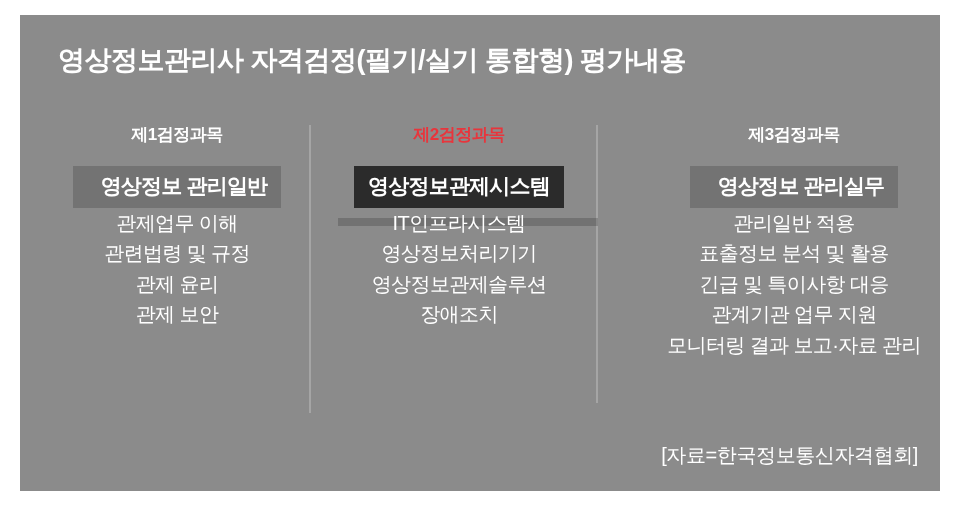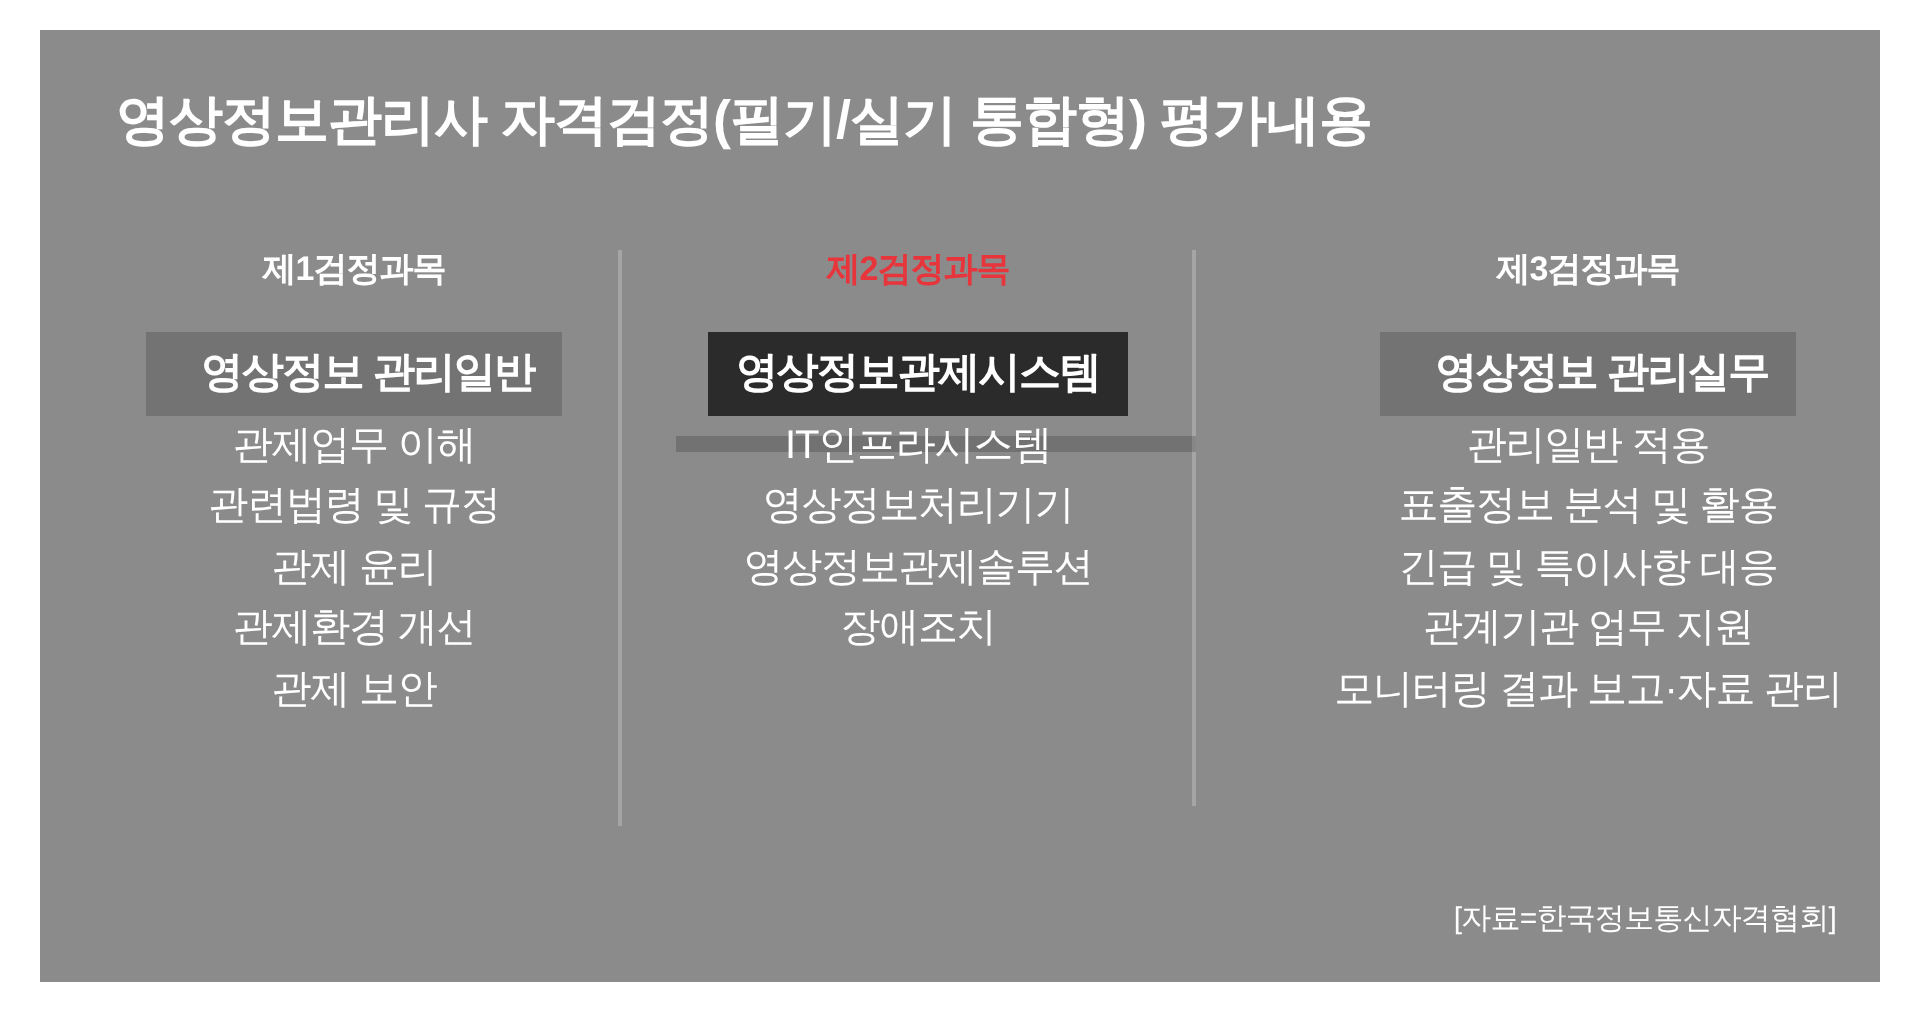--- a/index.html
+++ b/index.html
@@ -82,21 +82,21 @@
     font-size: 20px;
     color: #ffffff;
     letter-spacing: -0.6px;
     line-height: 1.52;
     white-space: nowrap;
   }
   #source {
     position: absolute;
     right: 22px;
     bottom: 22px;
-    font-size: 15px;
+    font-size: 20px;
     color: #ffffff;
     letter-spacing: -0.4px;
     white-space: nowrap;
   }
 </style>
 </head>
 <body>
 
 <div id="poster">
 
@@ -107,21 +107,20 @@
 
   <div class="shadow-bar" id="shadow-1"></div>
 
   <div class="column" id="col-0">
     <div class="col-label">제1검정과목</div>
     <div class="col-banner banner-red">영상정보 관리일반</div>
     <div class="item-list">
       <div class="item">관제업무 이해</div>
       <div class="item">관련법령 및 규정</div>
       <div class="item">관제 윤리</div>
-      <div class="item">관제환경 개선</div>
       <div class="item">관제 보안</div>
     </div>
   </div>
 
   <div class="column" id="col-1">
     <div class="col-label accent">제2검정과목</div>
     <div class="col-banner banner-dark">영상정보관제시스템</div>
     <div class="item-list">
       <div class="item">IT인프라시스템</div>
       <div class="item">영상정보처리기기</div>

